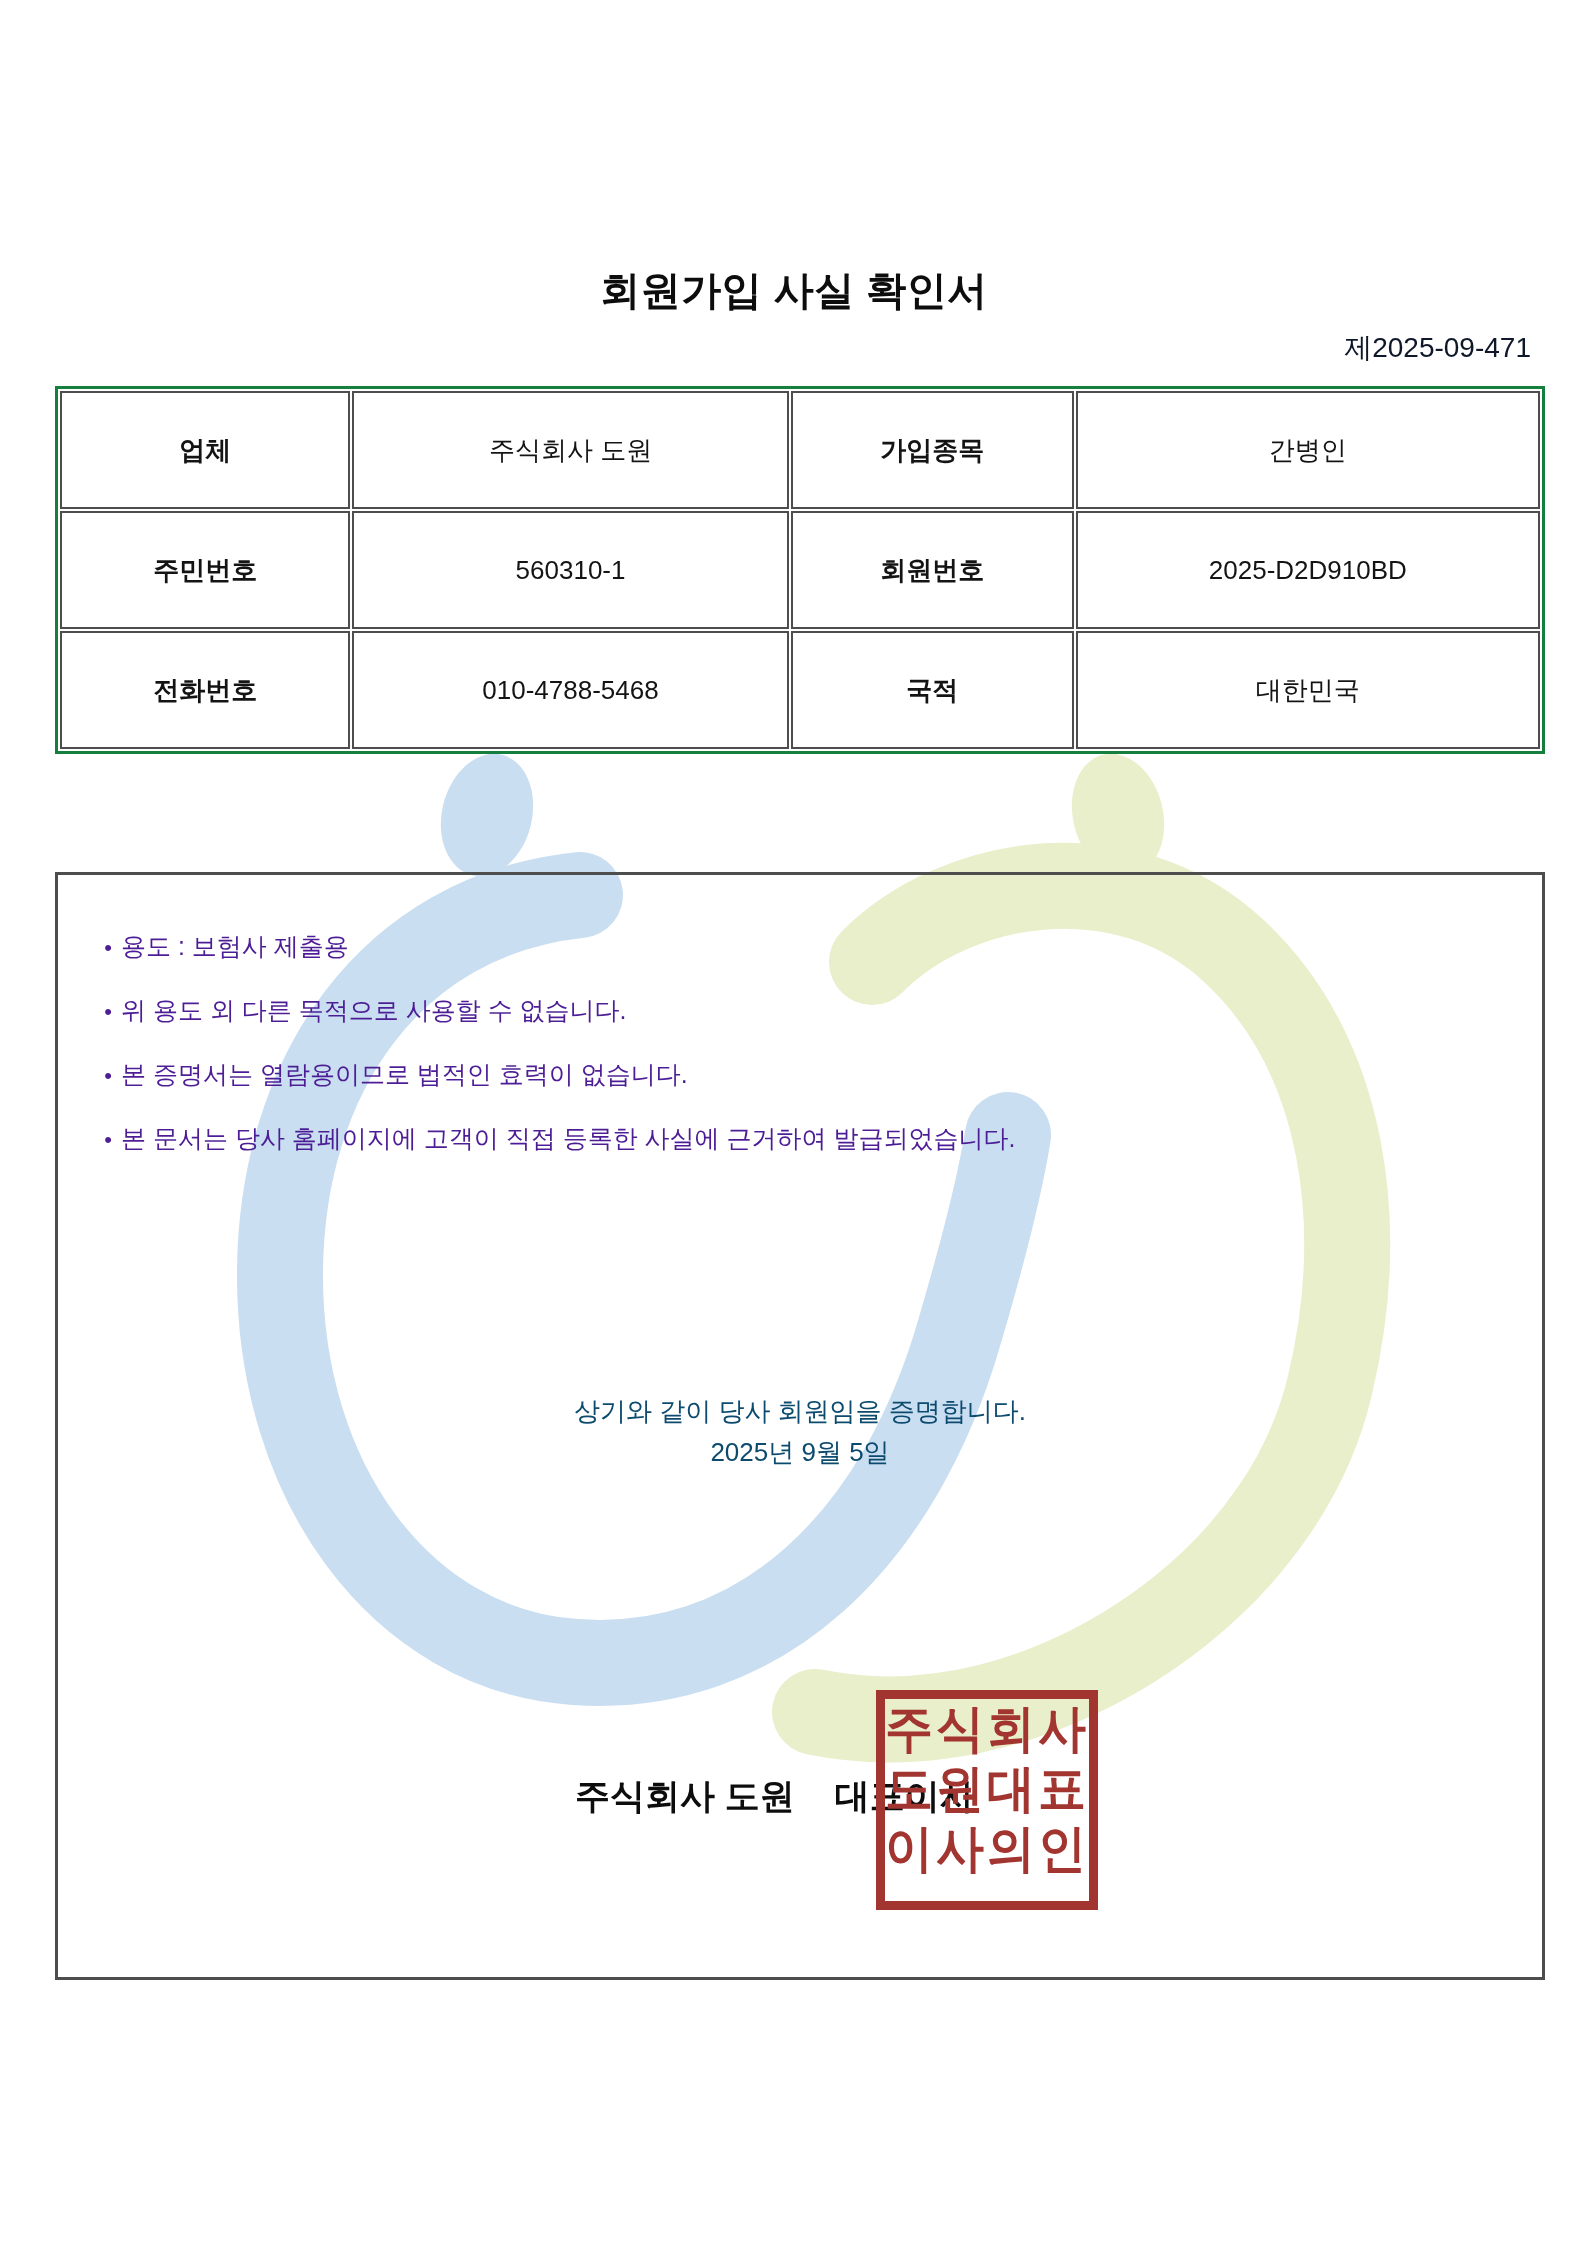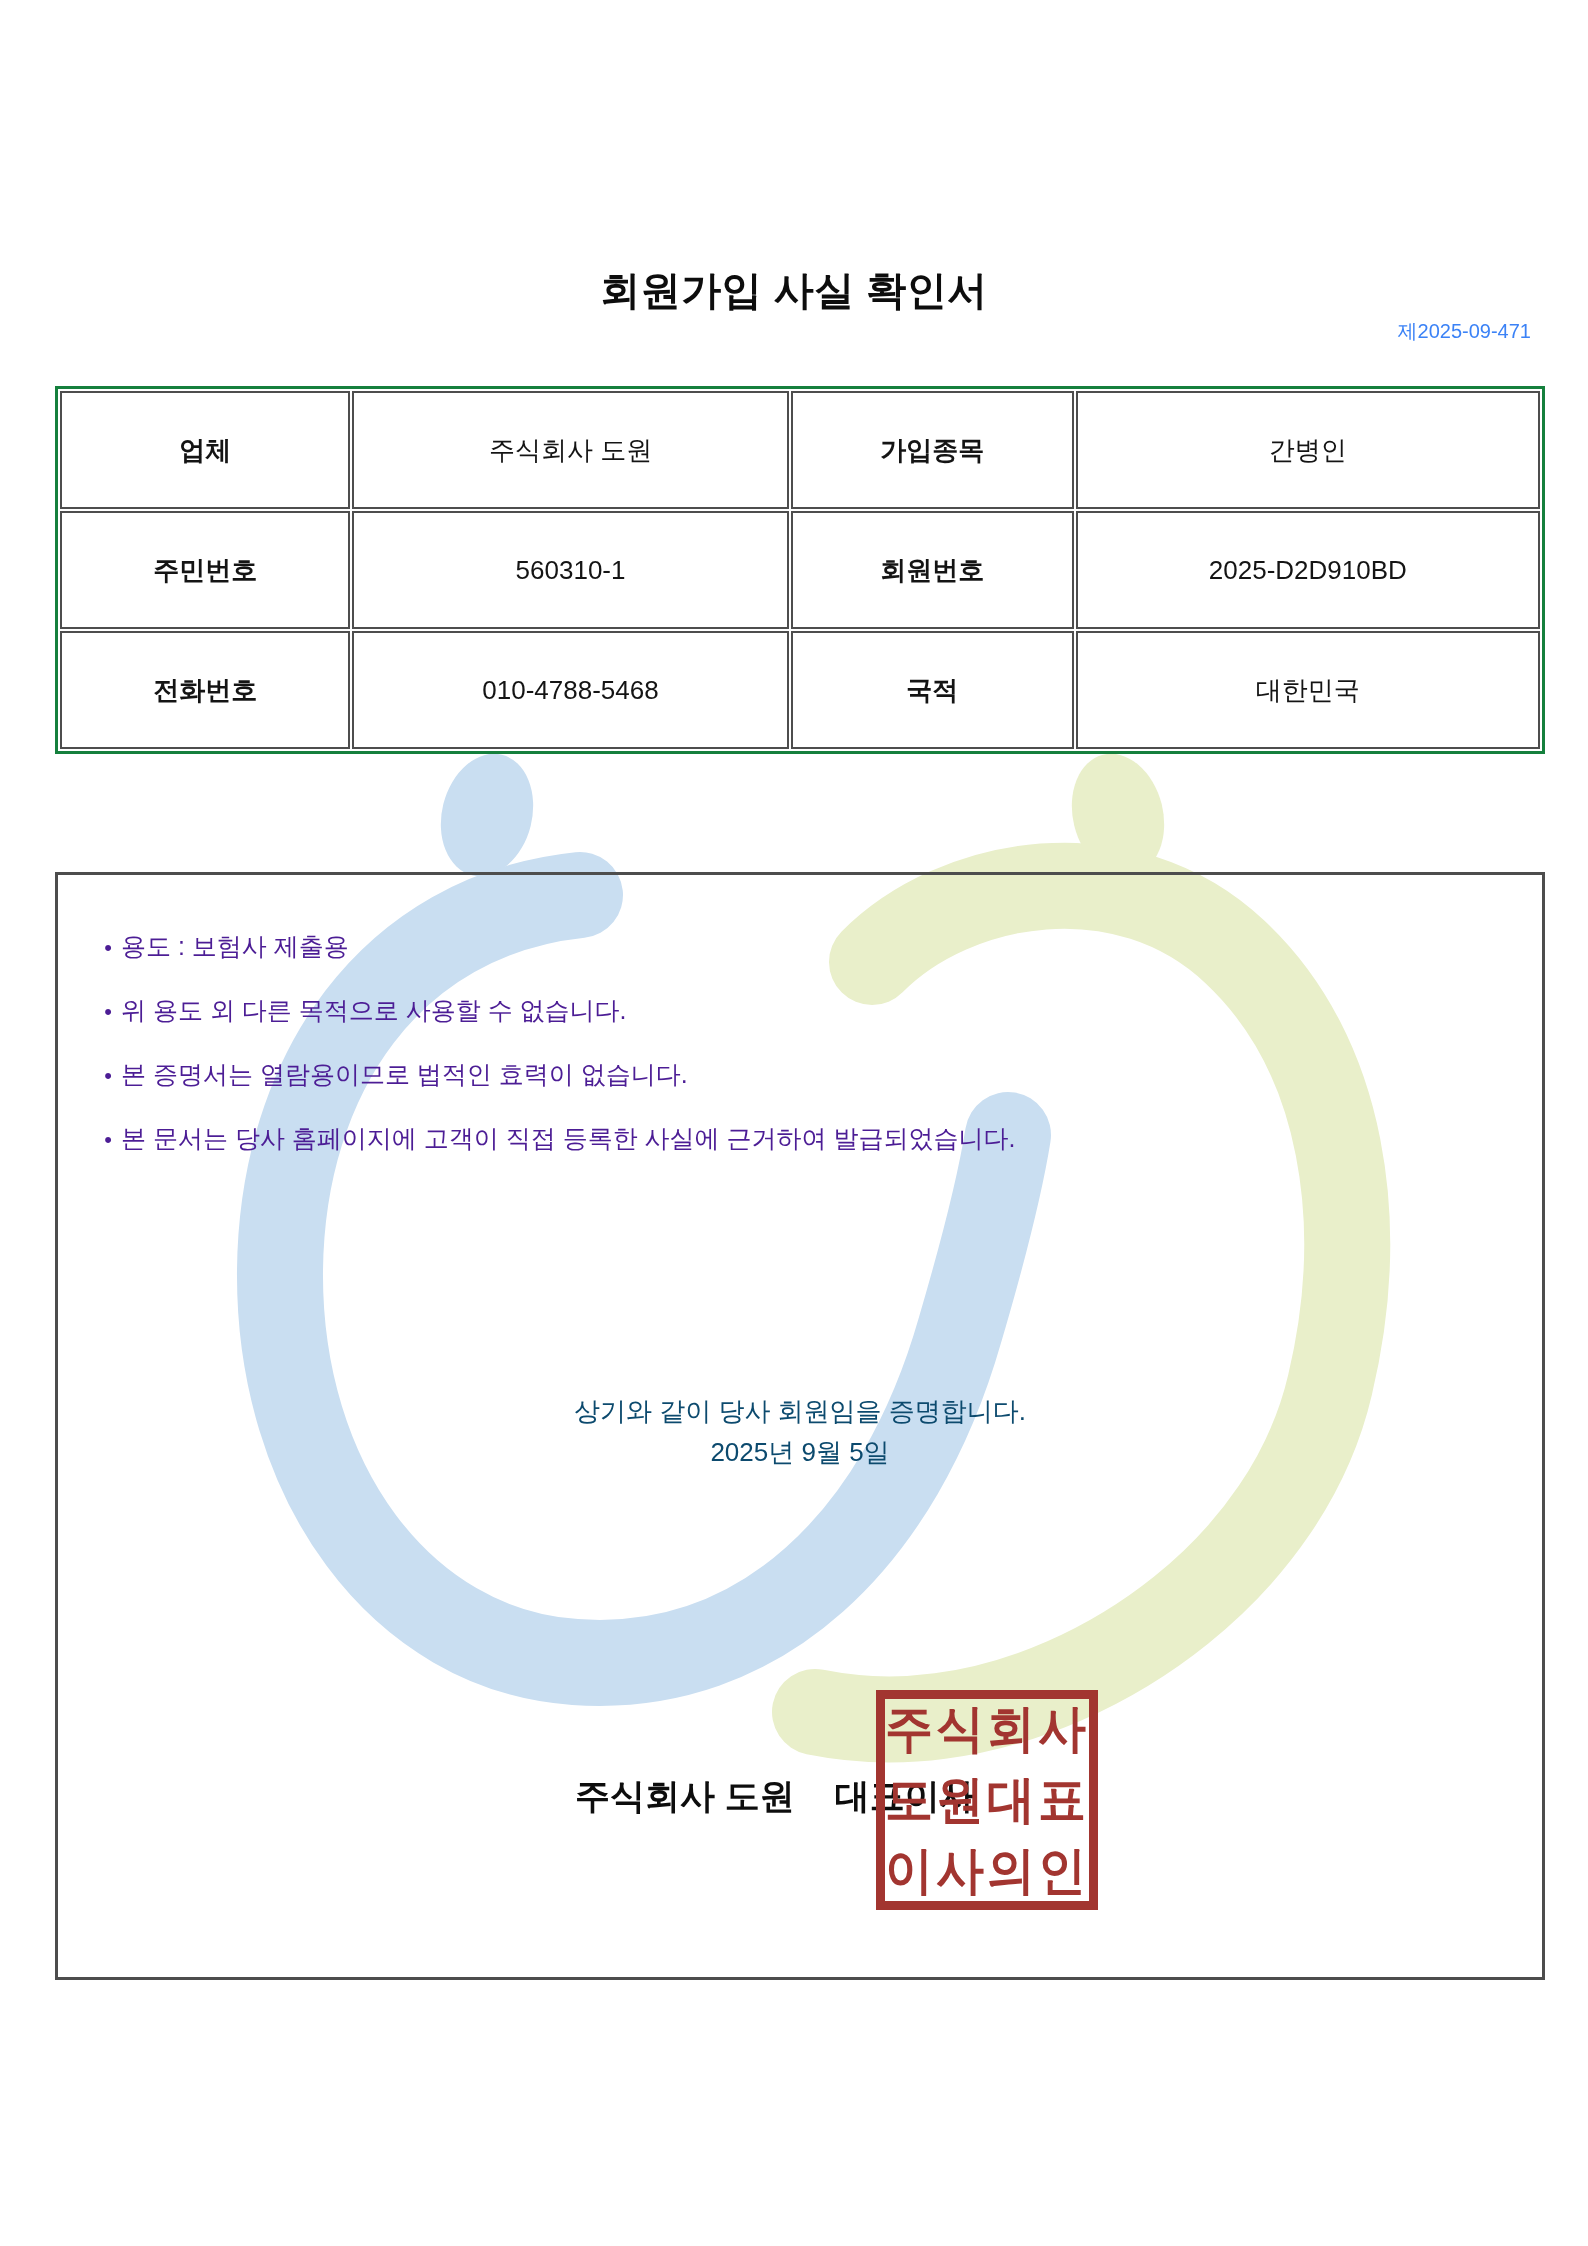--- a/index.html
+++ b/index.html
@@ -17,22 +17,22 @@
     z-index:0;pointer-events:none;
   }
   
   .content{position:relative;z-index:1;width:100%;height:100%;}
   .doc-title{
     position:absolute;top:263px;left:0;width:100%;
     text-align:center;font-size:40px;font-weight:700;color:#0d0d0d;
     letter-spacing:0.5px;
   }
   .doc-number{
-    position:absolute;top:318px;right:57px;
-    font-size:20px;font-weight:400;color:#3b82f6;
+    position:absolute;top:329px;right:57px;
+    font-size:28px;font-weight:400;color:#0f172a;
   }
   
   table.info{
     position:absolute;left:55px;top:386px;
     width:1490px;
     border-collapse:separate;border-spacing:2px;
     border:3px solid #15803d;
     table-layout:fixed;
   }
   table.info td{
@@ -68,21 +68,21 @@
   }
   .signature{
     position:absolute;left:0;top:83px;
     font-size:35px;font-weight:700;color:#0d0d0d;white-space:nowrap;
   }
   .signature .sig-title{margin-left:40px;}
   .seal{
     position:absolute;left:301px;top:0;
     width:204px;height:202px;
     border:9px solid #a23530;
-    display:flex;flex-direction:column;justify-content:space-between;align-items:center;
+    display:flex;flex-direction:column;justify-content:flex-start;align-items:center;
     background:rgba(255,255,255,0);
   }
   .seal-row{
     font-size:48px;font-weight:700;color:#a23530;
     letter-spacing:3px;line-height:60px;
     transform:scaleY(1.06);
     white-space:nowrap;
   }
 </style>
 </head>

